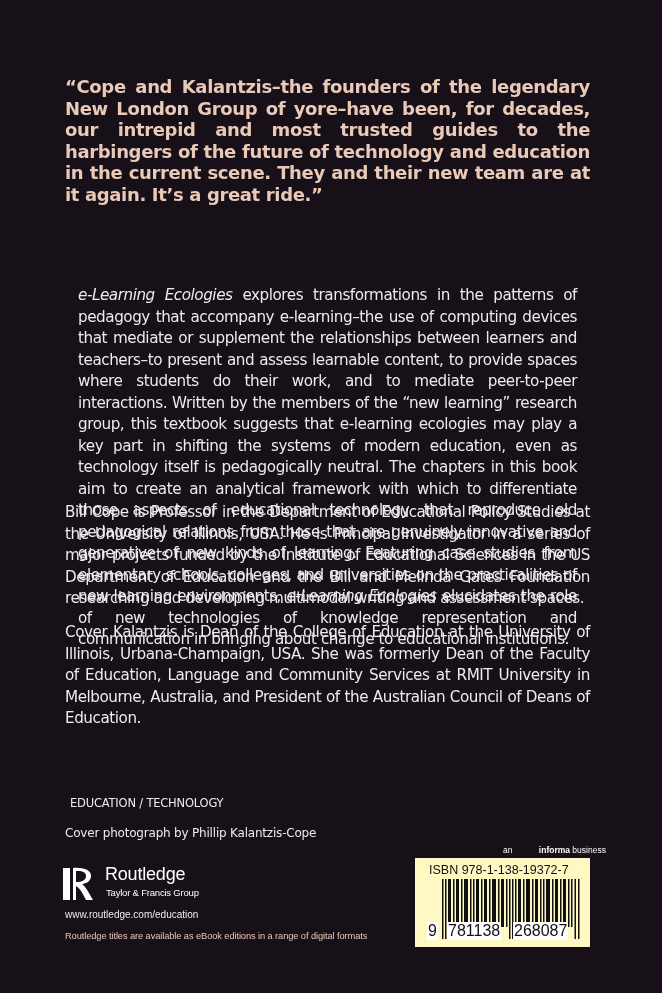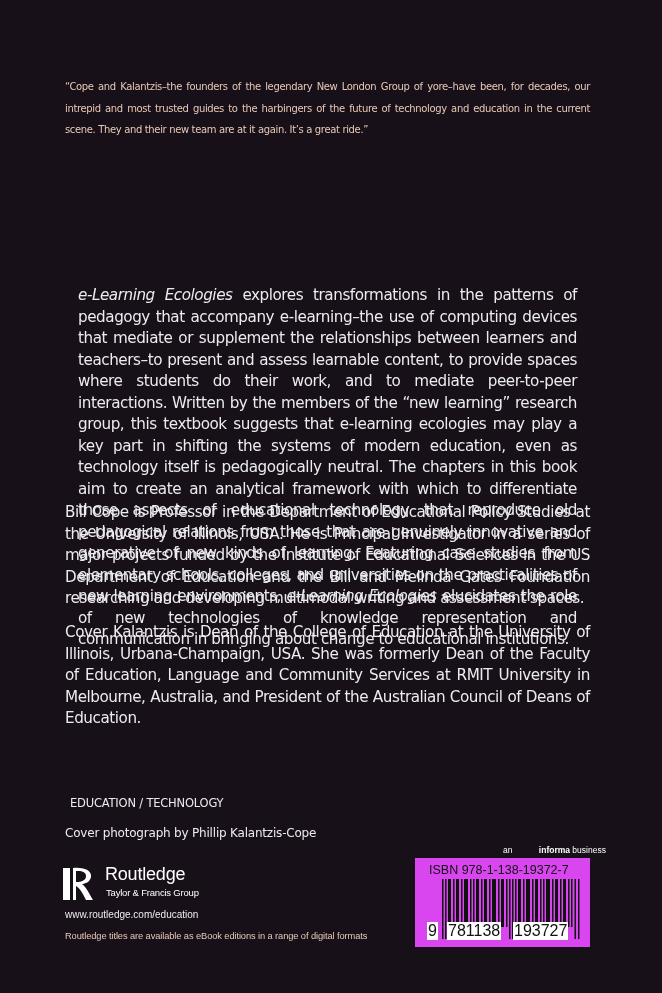--- a/index.html
+++ b/index.html
@@ -12,24 +12,25 @@
     color: #ecebef;
   }
   .col {
     position: absolute;
     left: 65px;
     width: 525px;
   }
   .quote {
     top: 76px;
     color: #e9c9b7;
-    font-size: 10px;
+    font-size: 18px;
     line-height: 21.6px;
     letter-spacing: -0.35px;
     text-align: justify;
+    font-weight: bold;
   }
   .quote p { margin: 0; }
   .blurb {
     top: 272px;
     font-size: 15.2px;
     line-height: 21.5px;
     letter-spacing: -0.45px;
     text-align: justify;
     color: #ecebef;
   }
@@ -103,21 +104,21 @@
     font-size: 8.5px;
     color: #ffffff;
     font-family: "Liberation Sans", sans-serif;
     white-space: nowrap;
   }
   .informa b { font-weight: bold; margin-left: 24px; }
   .barcode-box {
     position: absolute;
     left: 415px; top: 858px;
     width: 175px; height: 89px;
-    background: #d946ef;
+    background: #fef9c3;
   }
   .isbn-text {
     position: absolute;
     left: 14px; top: 5px;
     font-size: 12.5px; color: #111;
     font-family: "Liberation Sans", sans-serif;
     white-space: nowrap;
   }
   .bars {
     position: absolute;
@@ -208,15 +209,15 @@
       <rect x="121" y="0" width="3" height="48"></rect>
       <rect x="126" y="0" width="1.5" height="48"></rect>
       <rect x="129" y="0" width="1.5" height="48"></rect>
       <rect x="132.5" y="0" width="1.5" height="60"></rect>
       <rect x="136" y="0" width="1.5" height="60"></rect>
     </g>
   </svg>
   <div class="ean-digits">
     <span style="left:0;">9</span>
     <span style="left:20px;">781138</span>
-    <span style="left:86px;">193727</span>
+    <span style="left:86px;">268087</span>
   </div>
 </div>
 
 </body></html>

